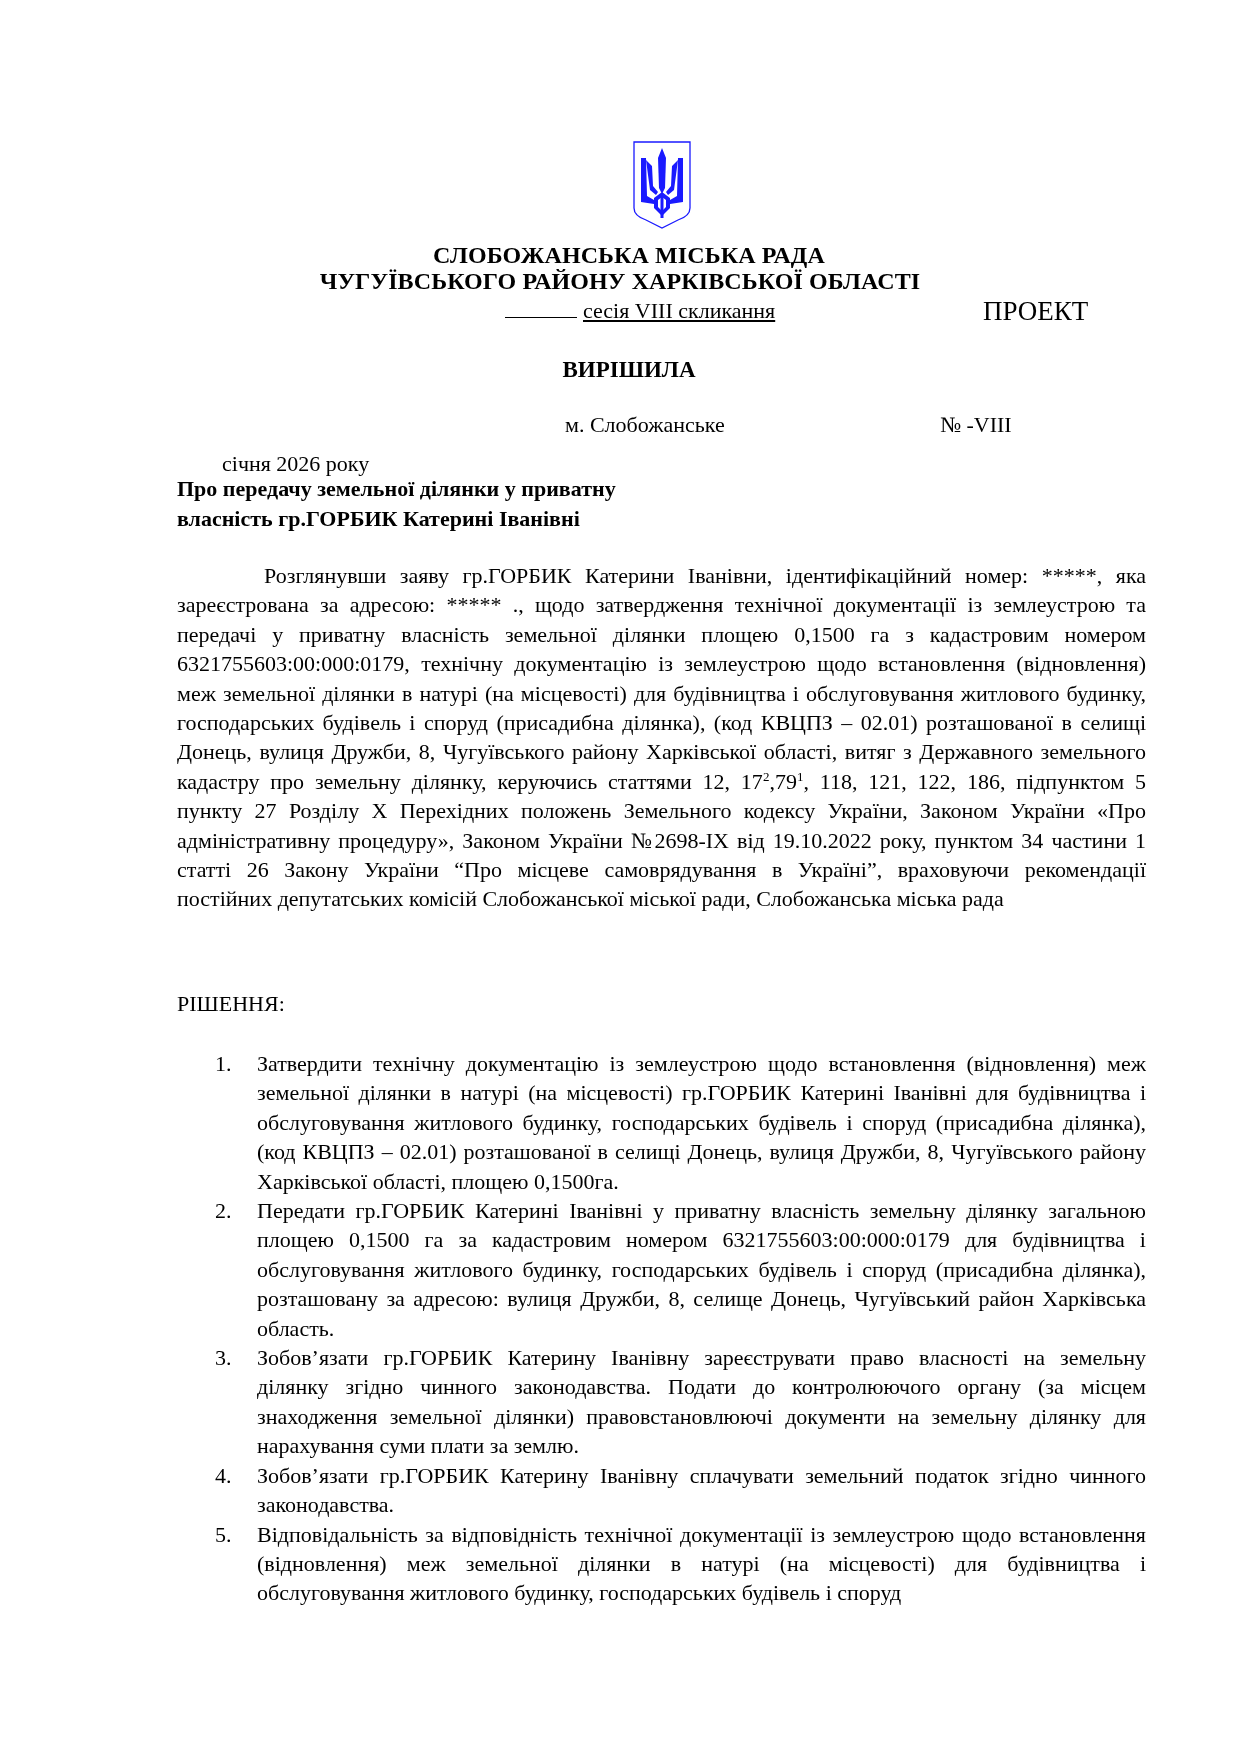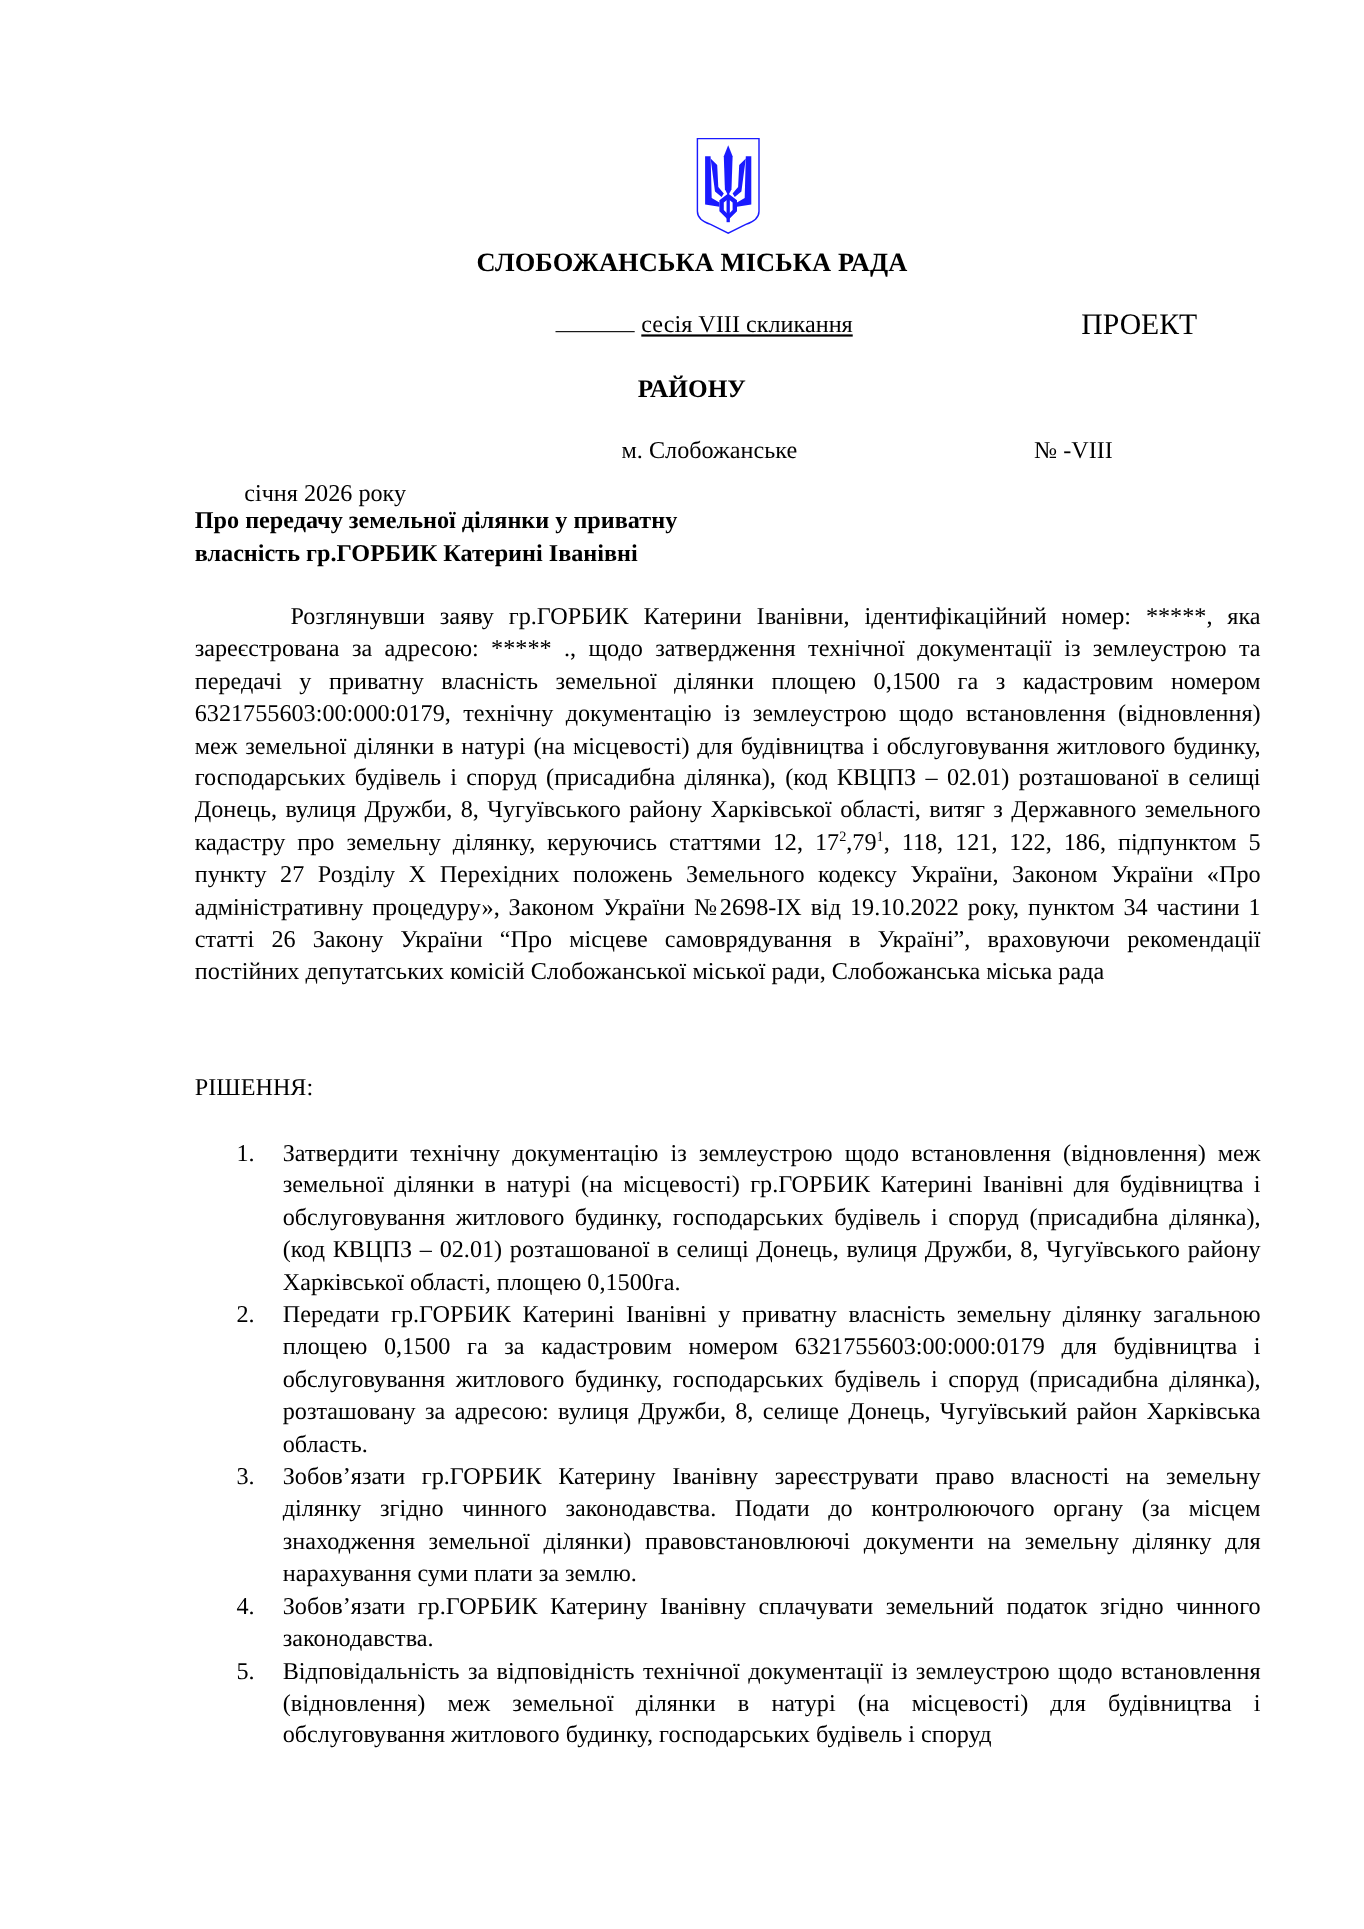--- a/index.html
+++ b/index.html
@@ -10,21 +10,21 @@
     body {
       width: 1240px;
       height: 1754px;
       position: relative;
       overflow: hidden;
       font-family: "Liberation Serif", "DejaVu Serif", serif;
       color: #000000;
     }
     .page {
       position: absolute;
-      left: 0; top: 0;
+      left: 0; top: 16px;
       width: 1240px; height: 1252px;
     }
     .emblem {
       position: absolute;
       left: 630px;
       top: 124px;
       width: 64px;
       height: 90px;
     }
     .hdr {
@@ -145,27 +145,28 @@
       <path d="M11 18 H16 L17 56 L24 60 L24 64 L11 62 Z"></path>
       <path d="M53 18 H48 L47 56 L40 60 L40 64 L53 62 Z"></path>
       <path d="M16 20 L22 26 L23 46 L28 52 L26 55 L20 50 Z"></path>
       <path d="M48 20 L42 26 L41 46 L36 52 L38 55 L44 50 Z"></path>
       <path d="M24 58 L32 52 L40 58 L40 68 L32 76 L24 68 Z M28 60 L28 67 L32 71 L36 67 L36 60 L32 57 Z" fill-rule="evenodd"></path>
       <rect x="30.5" y="56" width="3" height="22"></rect>
     </g>
   </svg>
 
   <div class="hdr l1">СЛОБОЖАНСЬКА МІСЬКА РАДА</div>
+  <div class="hdr l2">ЧУГУЇВСЬКОГО РАЙОНУ ХАРКІВСЬКОЇ ОБЛАСТІ</div>
 
   <div class="session">
     <span class="blank"></span><span>сесія VIII скликання</span>
   </div>
   <div class="project">ПРОЕКТ</div>
 
-  <div class="decision">РАЙОНУ</div>
+  <div class="decision">ВИРІШИЛА</div>
 
   <div class="meta date">січня 2026 року</div>
   <div class="meta city">м. Слобожанське</div>
   <div class="meta num">№ -VIII</div>
 
   <div class="subject">
     <div>Про передачу земельної ділянки у приватну</div>
     <div>власність гр.ГОРБИК Катерині Іванівні</div>
   </div>
 

